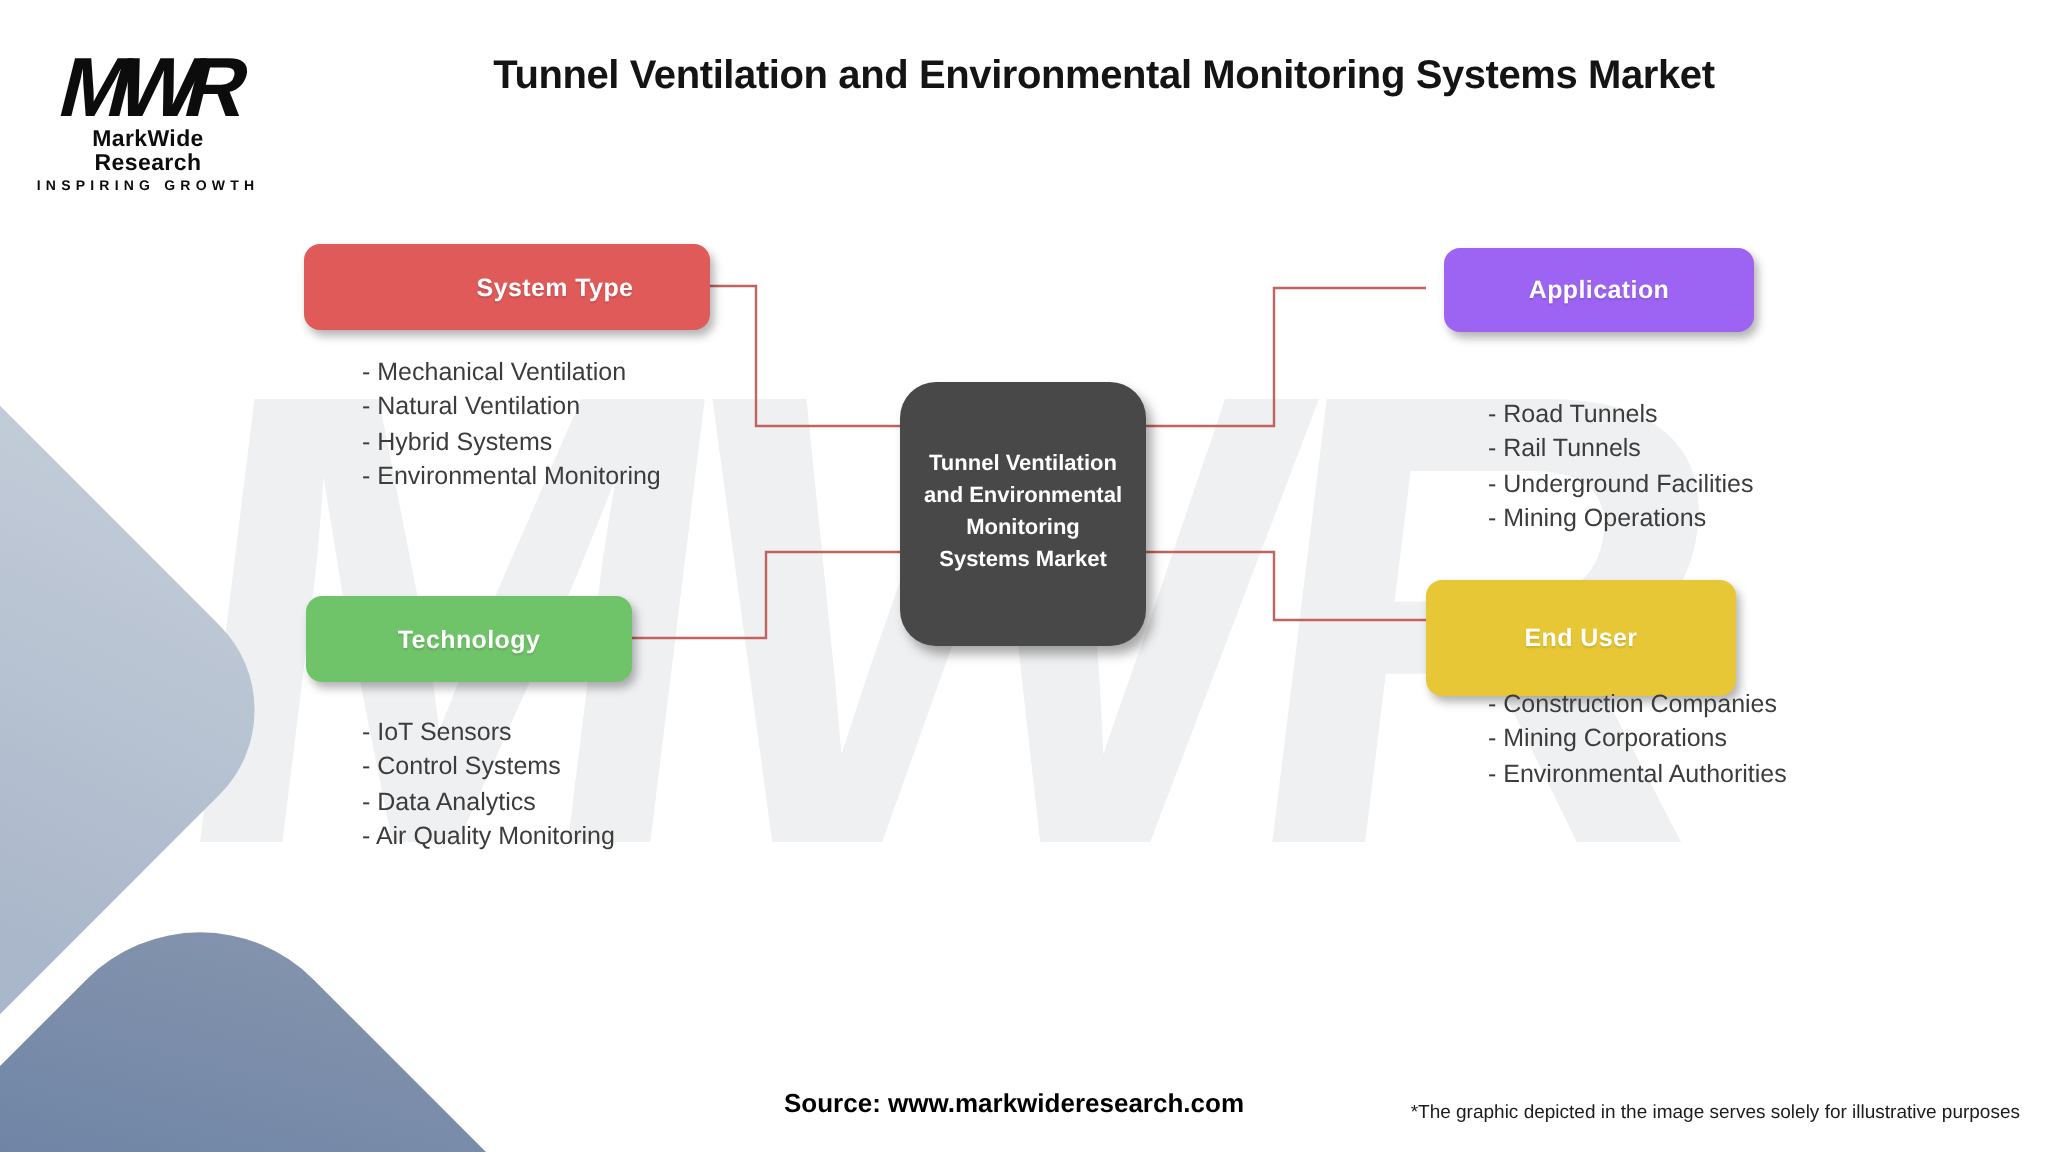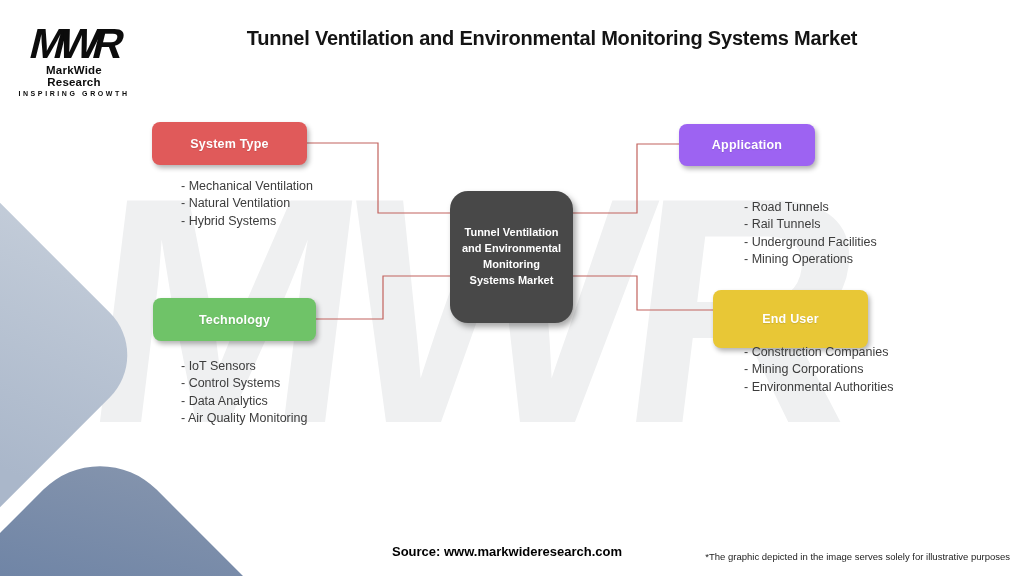--- a/index.html
+++ b/index.html
@@ -42,22 +42,22 @@
     box-shadow:2px 3px 5px rgba(0,0,0,.3);text-shadow:0 1px 1px rgba(0,0,0,.12);
   }
   .center-node{
     position:absolute;left:450px;top:191px;width:123px;height:132px;z-index:2;
     border-radius:18px;display:flex;align-items:center;justify-content:center;
     color:#ffffff;font-size:11px;font-weight:700;line-height:1.45;text-align:center;
     padding:0 9px;box-sizing:border-box;box-shadow:3px 4px 6px rgba(0,0,0,.35);
   }
   .item-list{position:absolute;z-index:2;font-size:12.5px;color:#3c3c3c;line-height:17.4px;}
   
-  .pos-system-type{left:152px;top:122px;width:155px;height:43px;}
-  .pos-application{left:679px;top:124px;width:136px;height:42px;}
+  .pos-system-type{left:152px;top:122px;width:155px;height:43px;padding-left:48px;}
+  .pos-application{left:722px;top:124px;width:155px;height:42px;}
   .pos-technology{left:153px;top:298px;width:163px;height:43px;}
   .pos-end-user{left:713px;top:290px;width:155px;height:58px;}
   .list-system-type{left:181px;top:178px;}
   .list-application{left:744px;top:172px;margin-top:27px;}
   .list-technology{left:181px;top:358px;}
   .list-end-user{left:744px;top:344px;}
   
   .source-line{position:absolute;left:392px;top:544px;z-index:2;font-size:13px;font-weight:700;color:#000;}
   .disclaimer{position:absolute;right:14px;top:551px;z-index:2;font-size:9.5px;color:#1c1c1c;}
 </style>
@@ -85,20 +85,21 @@
     <polyline points="713,310 637,310 637,276 573,276" style="stroke: rgb(194, 99, 94);"></polyline>
   </svg>
 
   <div class="center-node" style="background-color: rgb(72, 72, 72);">Tunnel Ventilation and Environmental Monitoring Systems Market</div>
 
   <div class="branch-box pos-system-type" style="background-color: rgb(224, 90, 90);">System Type</div>
   <div class="item-list list-system-type">
       <div>- Mechanical Ventilation</div>
       <div>- Natural Ventilation</div>
       <div>- Hybrid Systems</div>
+      <div>- Environmental Monitoring</div>
     </div>
 
   <div class="branch-box pos-application" style="background-color: rgb(157, 99, 242);">Application</div>
   <div class="item-list list-application">
       <div>- Road Tunnels</div>
       <div>- Rail Tunnels</div>
       <div>- Underground Facilities</div>
       <div>- Mining Operations</div>
     </div>
 

